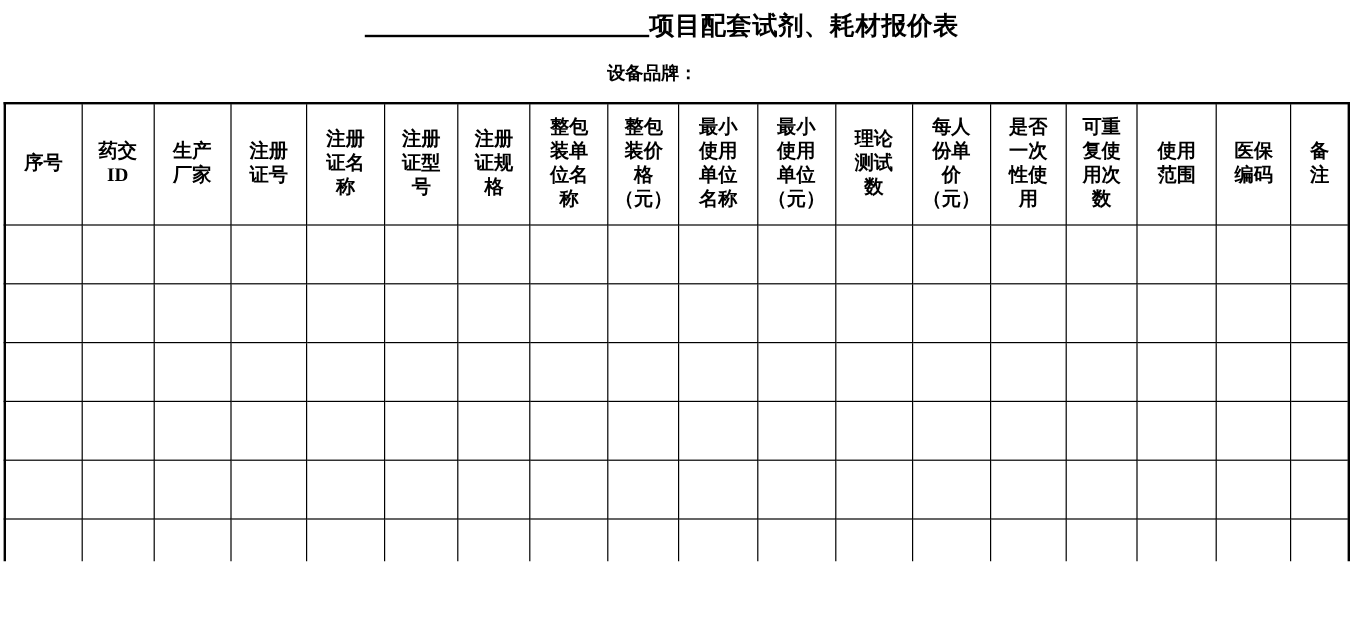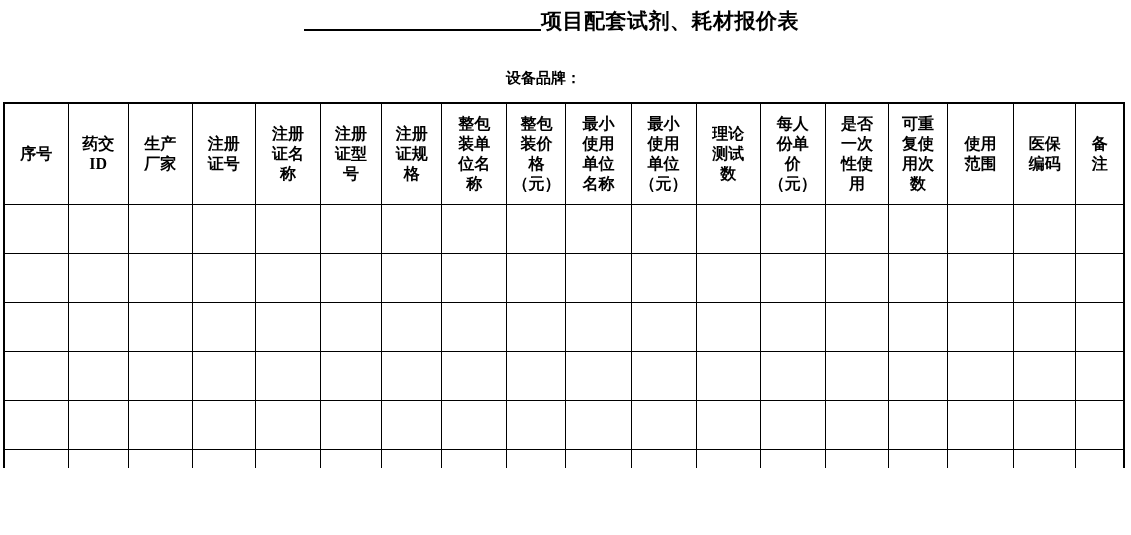--- a/index.html
+++ b/index.html
@@ -28,21 +28,21 @@
     height: 18px;
     border-bottom: 2px solid #000000;
     vertical-align: -3px;
   }
   .title-text {
     font-size: 21px;
     font-weight: bold;
     letter-spacing: 0.5px;
   }
   .subtitle {
-    margin-top: 34px;
+    margin-top: 17px;
     padding-right: 44px;
     text-align: center;
     font-size: 15px;
     font-weight: bold;
   }
   table.quote-table {
     margin: 14px 0 0 3px;
     width: 1122px;
     border-collapse: collapse;
     table-layout: fixed;

